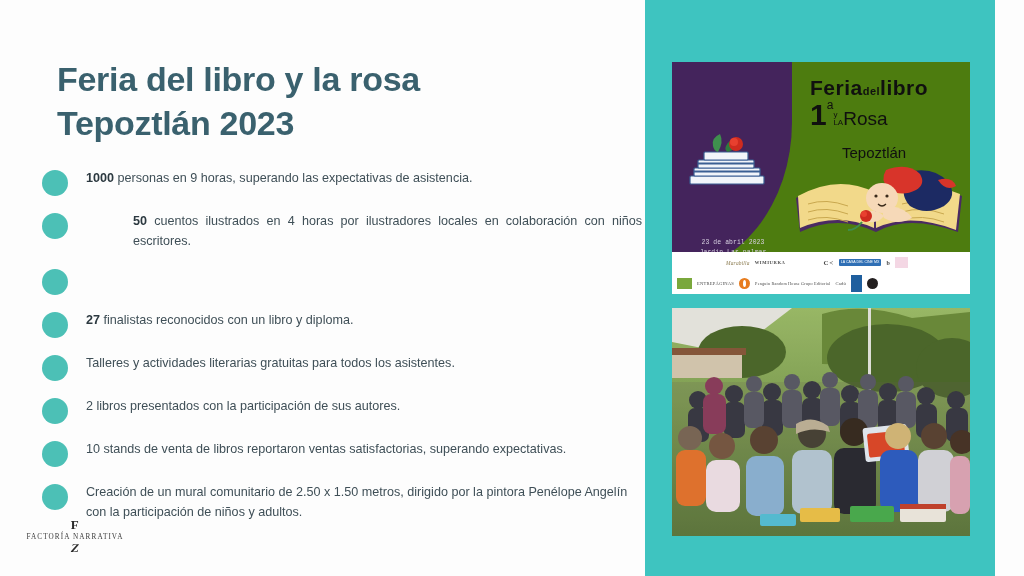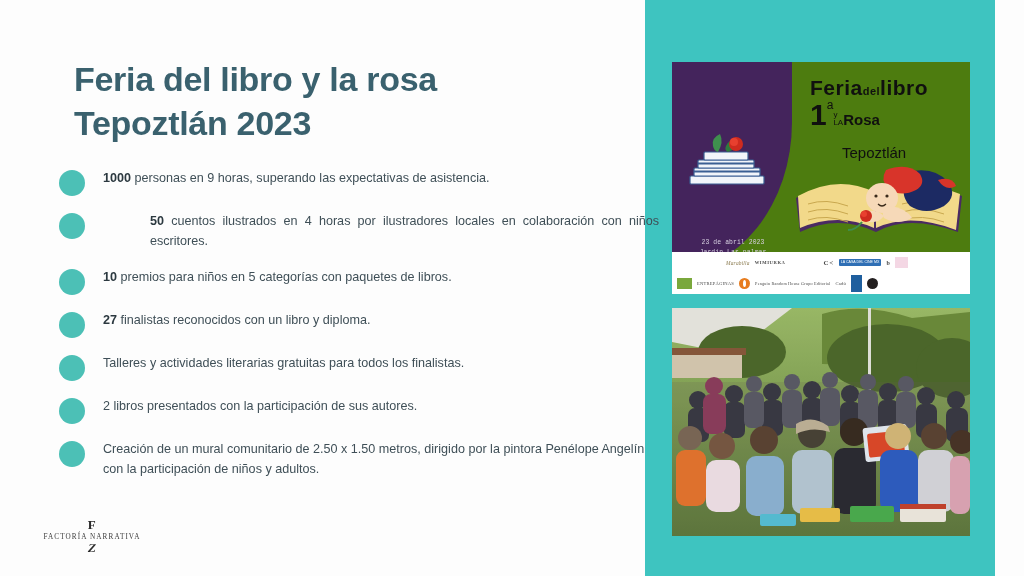--- a/index.html
+++ b/index.html
@@ -11,21 +11,21 @@
   }
   .slide { position: relative; width: 1024px; height: 576px; background: #fdfdfd; }
 
   
   .teal-panel {
     position: absolute; left: 645px; top: 0; width: 350px; height: 576px;
     background: #3ec4c0;
   }
 
   
-  .left { position: absolute; left: 17px; top: 0; width: 645px; height: 576px; }
+  .left { position: absolute; left: 0; top: 0; width: 645px; height: 576px; }
 
   .title {
     position: absolute; left: 57px; top: 58px; width: 560px;
     color: #3a616e; font-weight: bold; font-size: 34px; line-height: 1.28;
     letter-spacing: -0.3px;
   }
   .title .line { display: block; }
 
   .bullets { position: absolute; left: 42px; top: 168px; width: 600px; }
   .bullet-row { position: relative; display: flex; align-items: flex-start; }
@@ -80,21 +80,21 @@
     font-family: "Liberation Sans", sans-serif; font-weight: bold;
     font-size: 21px; letter-spacing: 0.5px; white-space: nowrap;
   }
   .poster .h-feria .small { font-size: 11px; }
   .poster .h-rosa { margin-top: -2px; white-space: nowrap; }
   .poster .h-rosa .one {
     font-family: "Liberation Sans", sans-serif; font-weight: bold; font-size: 30px;
   }
   .poster .h-rosa .sup { font-size: 12px; vertical-align: top; }
   .poster .h-rosa .yla { font-size: 8px; line-height: 1; display: inline-block; }
-  .poster .h-rosa .rosa { font-weight: bold; font-size: 15px; text-align: right; }
+  .poster .h-rosa .rosa { font-weight: normal; font-size: 19px; text-align: right; }
   .poster .h-tepoz { font-size: 15px; margin-top: 12px; padding-left: 32px; }
   .poster .art { position: absolute; left: 118px; top: 92px; width: 180px; height: 100px; }
   .poster .sponsors {
     position: absolute; left: 0; bottom: 0; width: 298px; height: 42px;
     background: #ffffff; overflow: hidden;
   }
   .sp-row { display: flex; align-items: center; gap: 5px; padding: 1px 5px; height: 21px; }
   .sp {
     font-size: 4.6px; color: #4a4a4a; white-space: nowrap;
     font-family: "Liberation Serif", serif; letter-spacing: 0.2px;
@@ -155,38 +155,41 @@
         <div class="btext"><b>1000</b><span> personas en 9 horas, superando las expectativas de asistencia.</span></div>
       </div>
 
       <div class="bullet-row" style="margin-bottom:15px;gap:47px;">
         <div class="dot"></div>
         <div class="btext just"><b>50</b><span> cuentos ilustrados en 4 horas por ilustradores locales en colaboración con niños escritores.</span></div>
       </div>
 
       <div class="bullet-row" style="margin-bottom:15px;">
         <div class="dot"></div>
-        <div class="btext"><b>10</b><span> premios para niños en 5 categorías con paquetes de libros.</span></div>
       </div>
 
       <div class="bullet-row" style="margin-bottom:15px;">
         <div class="dot"></div>
         <div class="btext"><b>27</b><span> finalistas reconocidos con un libro y diploma.</span></div>
       </div>
 
       <div class="bullet-row" style="margin-bottom:15px;">
         <div class="dot"></div>
-        <div class="btext"><b></b><span>Talleres y actividades literarias gratuitas para todos los finalistas.</span></div>
+        <div class="btext"><b></b><span>Talleres y actividades literarias gratuitas para todos los asistentes.</span></div>
       </div>
 
       <div class="bullet-row" style="margin-bottom:15px;">
         <div class="dot"></div>
         <div class="btext"><b></b><span>2 libros presentados con la participación de sus autores.</span></div>
       </div>
 
+      <div class="bullet-row" style="margin-bottom:15px;">
+        <div class="dot"></div>
+        <div class="btext"><b></b><span>10 stands de venta de libros reportaron ventas satisfactorias, superando expectativas.</span></div>
+      </div>
 
       <div class="bullet-row">
         <div class="dot"></div>
         <div class="btext"><b></b><span>Creación de un mural comunitario de 2.50 x 1.50 metros, dirigido por la pintora Penélope Angelín con la participación de niños y adultos.</span></div>
       </div>
 
     </div>
 
     <div class="logo">
       <div class="mark-top">F</div>

